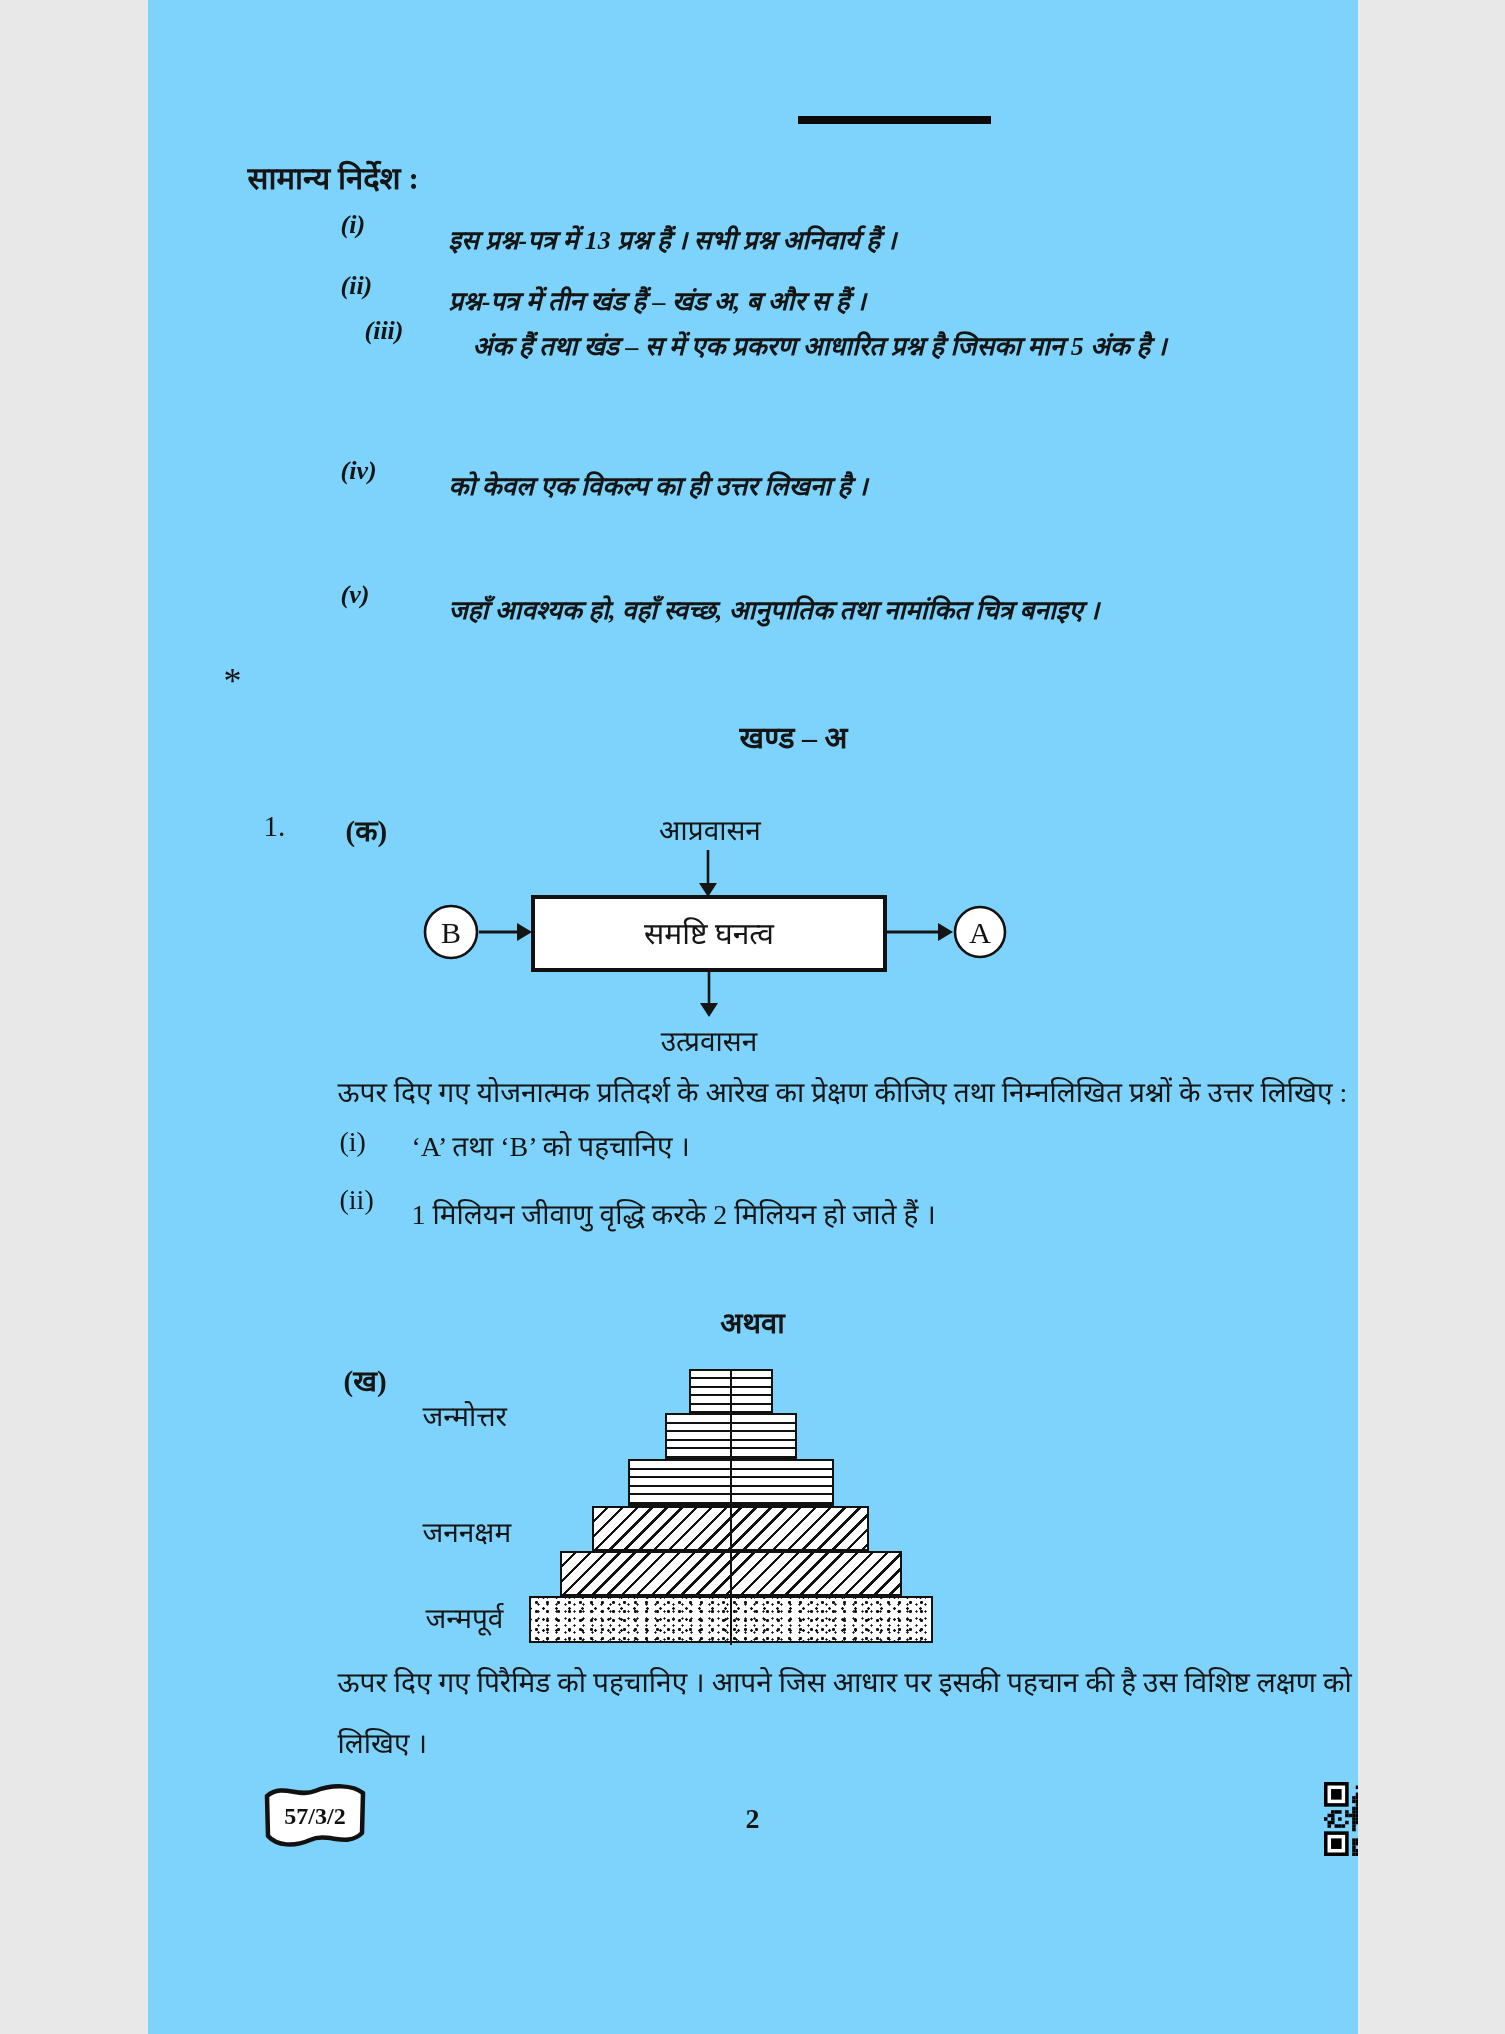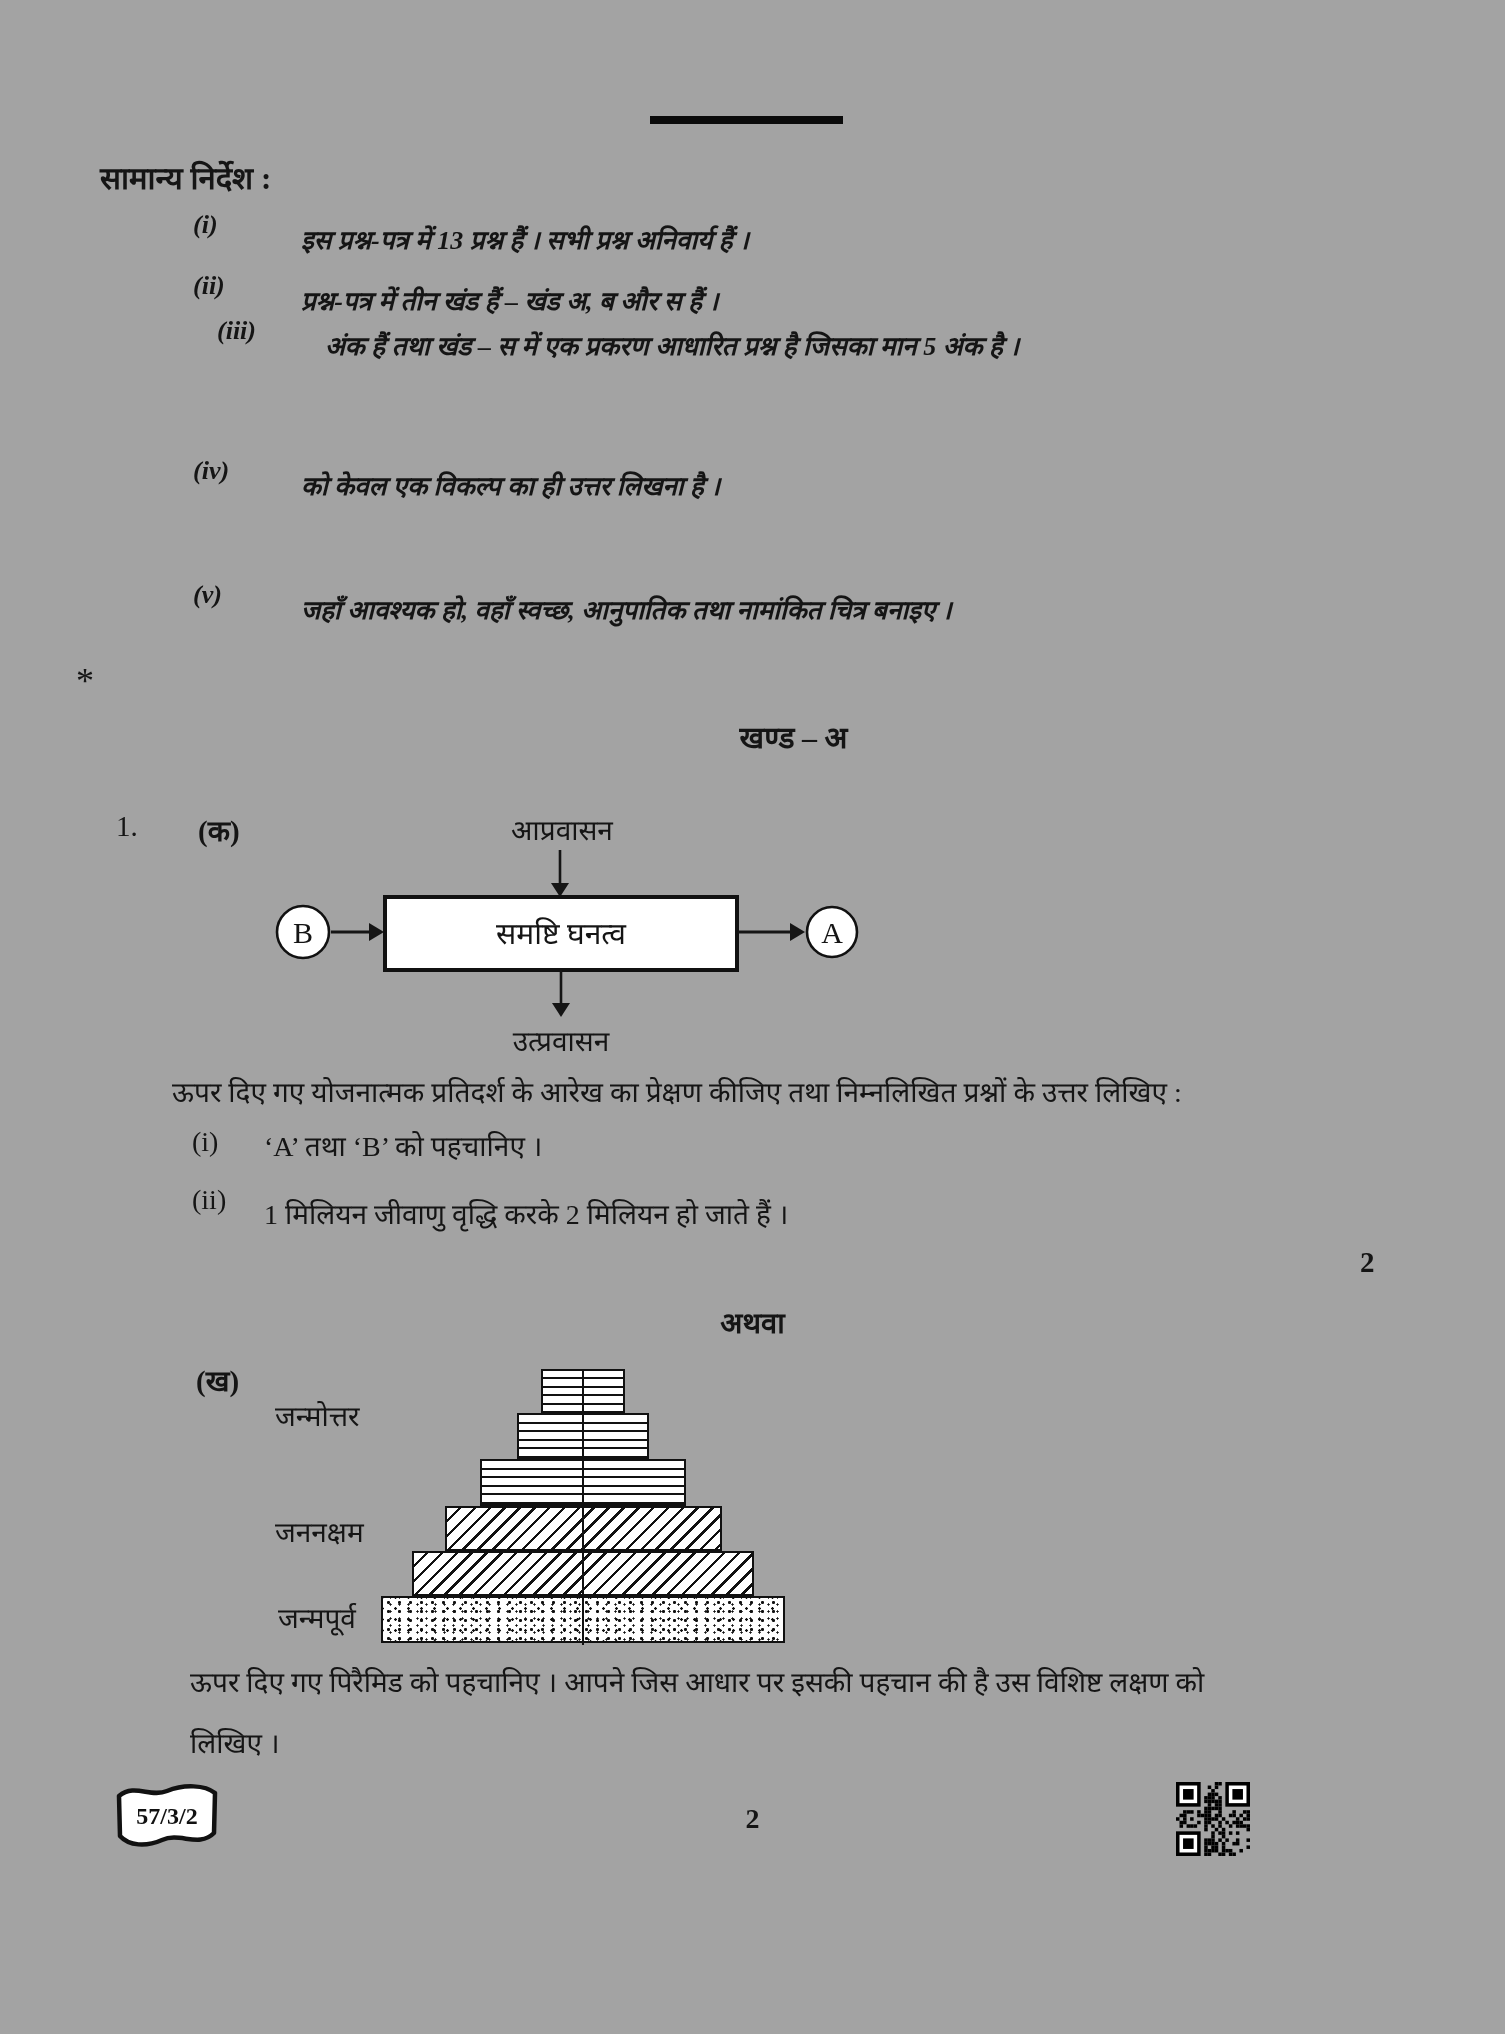--- a/index.html
+++ b/index.html
@@ -1,20 +1,20 @@
 <!DOCTYPE html>
 <html><head>
 <meta charset="utf-8">
 <style>
   html,body{margin:0;padding:0;background:#e8e8e8;}
   .page{
     position:relative;
-    width:1505px;height:2034px;
+    width:1210px;height:2034px;
     margin:0 auto;
-    background:#a3a3a3;
+    background:#7dd3fc;
     overflow:hidden;
     font-family:"Liberation Serif","DejaVu Serif",serif;
     color:#151515;
   }
   .abs{position:absolute;}
   .divider{background:#0b0b0b;}
   .instr-heading{font-size:31px;font-weight:bold;}
   .instr-row{font-size:26px;font-weight:bold;font-style:italic;}
   .instr-num{position:absolute;left:0;top:0;}
   .instr-text{position:absolute;left:108px;top:0;width:1200px;}
@@ -113,21 +113,21 @@
     <circle cx="832" cy="932" r="25" fill="#ffffff" stroke="#111111" stroke-width="2.6"></circle>
     <text x="832" y="943" font-size="30" text-anchor="middle">A</text>
     <line x1="738" y1="932" x2="791" y2="932" stroke="#151515" stroke-width="3"></line>
     <polygon points="790,923 790,941 805,932" fill="#151515"></polygon>
 
     <line x1="561" y1="970" x2="561" y2="1005" stroke="#151515" stroke-width="2.6"></line>
     <polygon points="552,1003 570,1003 561,1017" fill="#151515"></polygon>
     <text x="561" y="1051" font-size="28" text-anchor="middle">उत्प्रवासन</text>
   </svg>
 
-  <div class="abs body-line" style="left:172px;top:1062px;text-align:right;">ऊपर दिए गए योजनात्मक प्रतिदर्श के आरेख का प्रेक्षण कीजिए तथा निम्नलिखित प्रश्नों के उत्तर लिखिए :</div>
+  <div class="abs body-line" style="left:190px;top:1062px;text-align:right;">ऊपर दिए गए योजनात्मक प्रतिदर्श के आरेख का प्रेक्षण कीजिए तथा निम्नलिखित प्रश्नों के उत्तर लिखिए :</div>
 
   <div class="abs sub-row" style="left:192px;top:1126px;width:1270px;height:40px;">
     <span class="sub-num">(i)</span>
     <span class="sub-text">‘A’ तथा ‘B’ को पहचानिए ।</span>
   </div>
 
   <div class="abs sub-row" style="left:192px;top:1184px;width:1270px;height:122px;">
     <span class="sub-num">(ii)</span>
     <div class="sub-text">
       <div class="body-line" style="position:static;">1 मिलियन जीवाणु वृद्धि करके 2 मिलियन हो जाते हैं ।</div>

